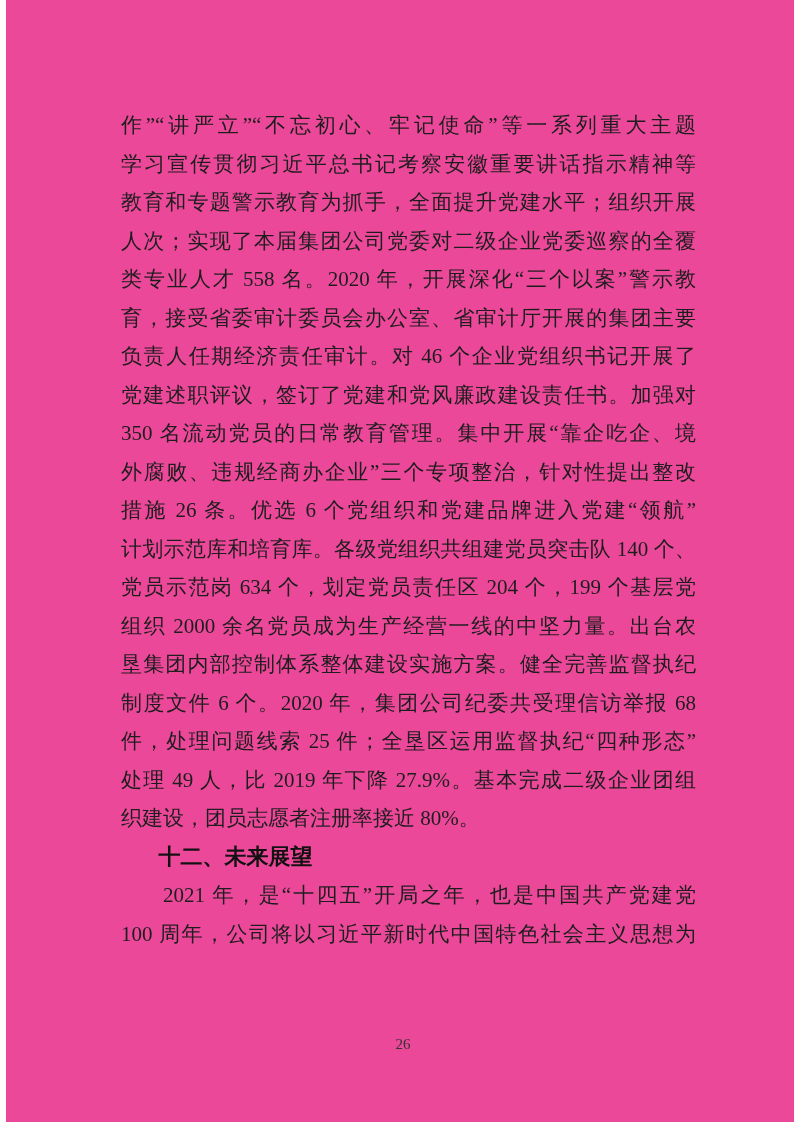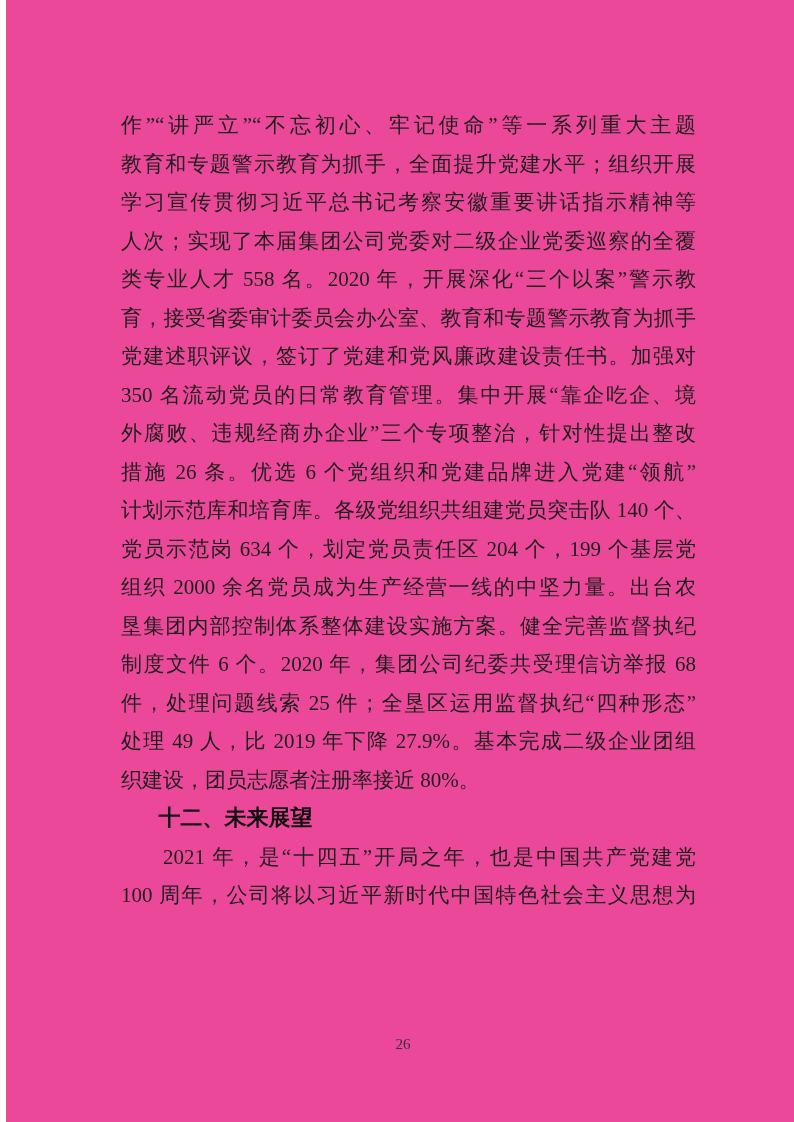--- a/index.html
+++ b/index.html
@@ -69,25 +69,26 @@
     font-size: 15px;
     color: #333333;
   }
 </style>
 </head>
 <body>
 
 <div class="page">
   <div class="textblock">
     <div class="line just">作”“讲严立”“不忘初心、牢记使命”等一系列重大主题</div>
+    <div class="line just">学习宣传贯彻习近平总书记考察安徽重要讲话指示精神等</div>
     <div class="line just">教育和专题警示教育为抓手，全面提升党建水平；组织开展</div>
-    <div class="line just">学习宣传贯彻习近平总书记考察安徽重要讲话指示精神等</div>
     <div class="line just">人次；实现了本届集团公司党委对二级企业党委巡察的全覆</div>
     <div class="line just">类专业人才 558 名。2020 年，开展深化“三个以案”警示教</div>
-    <div class="line just">育，接受省委审计委员会办公室、教育和专题警示教育为抓手</div>
+    <div class="line just">育，接受省委审计委员会办公室、省审计厅开展的集团主要</div>
+    <div class="line just">负责人任期经济责任审计。对 46 个企业党组织书记开展了</div>
     <div class="line just">党建述职评议，签订了党建和党风廉政建设责任书。加强对</div>
     <div class="line just">350 名流动党员的日常教育管理。集中开展“靠企吃企、境</div>
     <div class="line just">外腐败、违规经商办企业”三个专项整治，针对性提出整改</div>
     <div class="line just">措施 26 条。优选 6 个党组织和党建品牌进入党建“领航”</div>
     <div class="line just">计划示范库和培育库。各级党组织共组建党员突击队 140 个、</div>
     <div class="line just">党员示范岗 634 个，划定党员责任区 204 个，199 个基层党</div>
     <div class="line just">组织 2000 余名党员成为生产经营一线的中坚力量。出台农</div>
     <div class="line just">垦集团内部控制体系整体建设实施方案。健全完善监督执纪</div>
     <div class="line just">制度文件 6 个。2020 年，集团公司纪委共受理信访举报 68</div>
     <div class="line just">件，处理问题线索 25 件；全垦区运用监督执纪“四种形态”</div>

